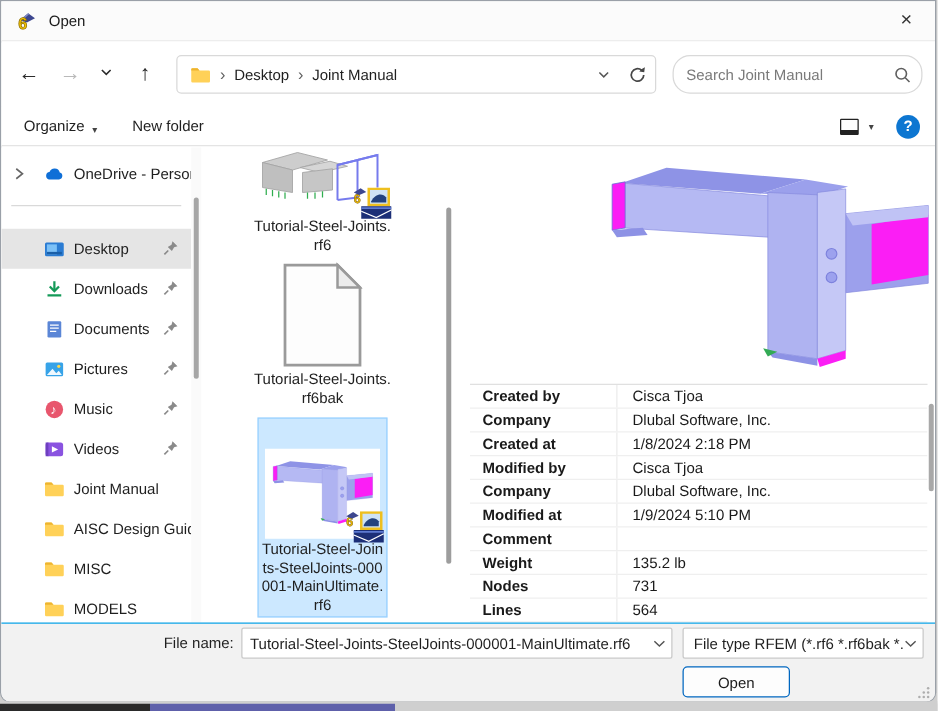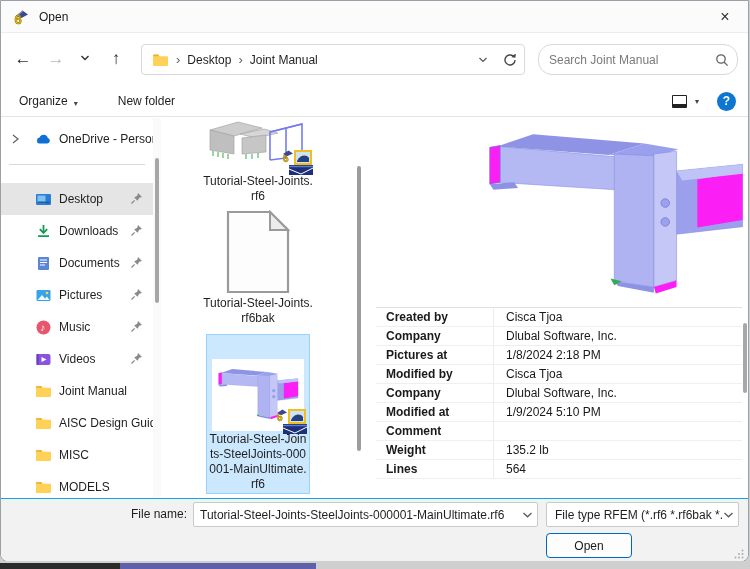--- a/index.html
+++ b/index.html
@@ -44,21 +44,21 @@
   .searchbox input { flex:1; border:none; outline:none; font-size:12px; color:#1f1f1f;
     font-family:inherit; background:transparent; min-width:0; }
   .searchbox input::placeholder { color:#7a7a7a; }
 
   
   .toolbar { position:absolute; left:0; top:84px; right:0; height:32px; background:#fff;
     border-bottom:1px solid #e4e4e4; display:flex; align-items:center; }
   .tool-item { font-size:12px; color:#1f1f1f; display:flex; align-items:flex-end; cursor:pointer; }
   .organize { margin-left:18px; }
   .organize .tri { font-size:8px; color:#444; margin-left:6px; }
-  .newfolder { margin-left:40px; }
+  .newfolder { margin-left:28px; }
   .toolbar-right { position:absolute; right:12px; top:0; height:32px; display:flex; align-items:center; gap:8px; }
   .view-icon { width:15px; height:13px; border:1.5px solid #222; border-bottom:4px solid #222; border-radius:1px; }
   .view-tri { font-size:8px; color:#444; margin-right:10px; }
   .help-btn { width:19px; height:19px; border-radius:50%; background:#0d76d1; color:#fff;
     font-size:12px; font-weight:bold; display:flex; align-items:center; justify-content:center; cursor:pointer; }
 
   
   .content { position:absolute; left:0; top:117px; right:0; height:380px; background:#fff; }
 
   
@@ -436,21 +436,21 @@
       <div class="ptable">
         <div class="prow">
           <div class="plabel">Created by</div>
           <div class="pvalue">Cisca Tjoa</div>
         </div>
         <div class="prow">
           <div class="plabel">Company</div>
           <div class="pvalue">Dlubal Software, Inc.</div>
         </div>
         <div class="prow">
-          <div class="plabel">Pictures at</div>
+          <div class="plabel">Created at</div>
           <div class="pvalue">1/8/2024 2:18 PM</div>
         </div>
         <div class="prow">
           <div class="plabel">Modified by</div>
           <div class="pvalue">Cisca Tjoa</div>
         </div>
         <div class="prow">
           <div class="plabel">Company</div>
           <div class="pvalue">Dlubal Software, Inc.</div>
         </div>
@@ -458,20 +458,24 @@
           <div class="plabel">Modified at</div>
           <div class="pvalue">1/9/2024 5:10 PM</div>
         </div>
         <div class="prow">
           <div class="plabel">Comment</div>
           <div class="pvalue"></div>
         </div>
         <div class="prow">
           <div class="plabel">Weight</div>
           <div class="pvalue">135.2 lb</div>
+        </div>
+        <div class="prow">
+          <div class="plabel">Nodes</div>
+          <div class="pvalue">731</div>
         </div>
         <div class="prow">
           <div class="plabel">Lines</div>
           <div class="pvalue">564</div>
         </div>
       </div>
       <div class="pt-scroll">
           <div class="thumb"></div>
         </div>
     </div>

